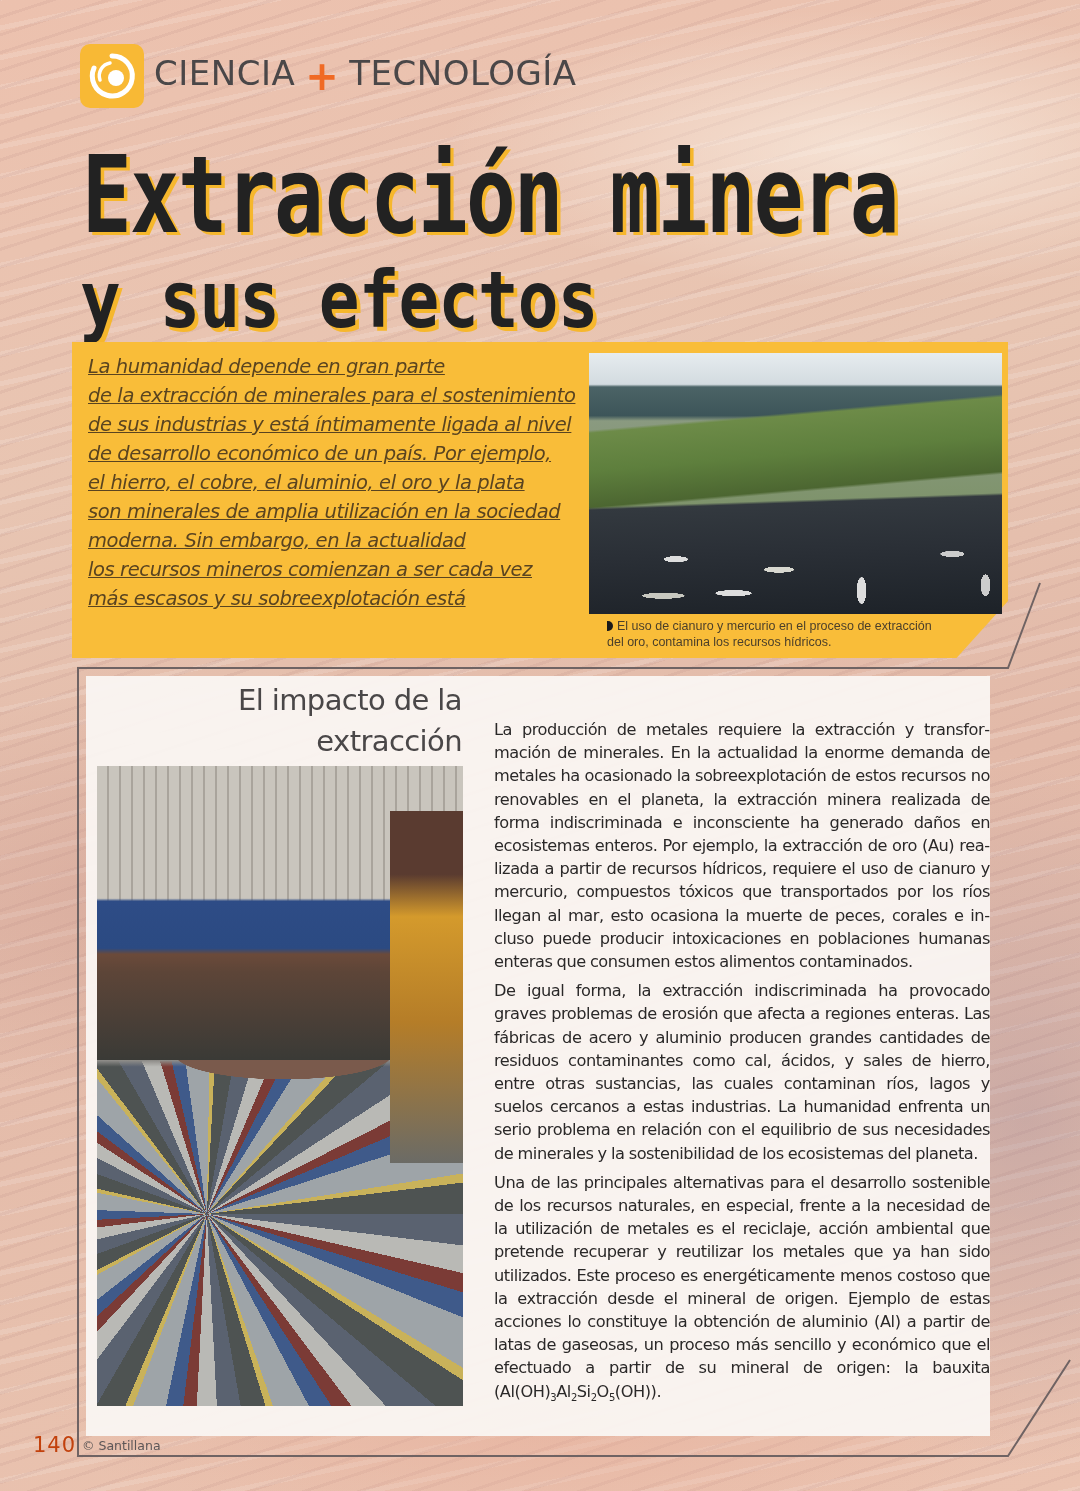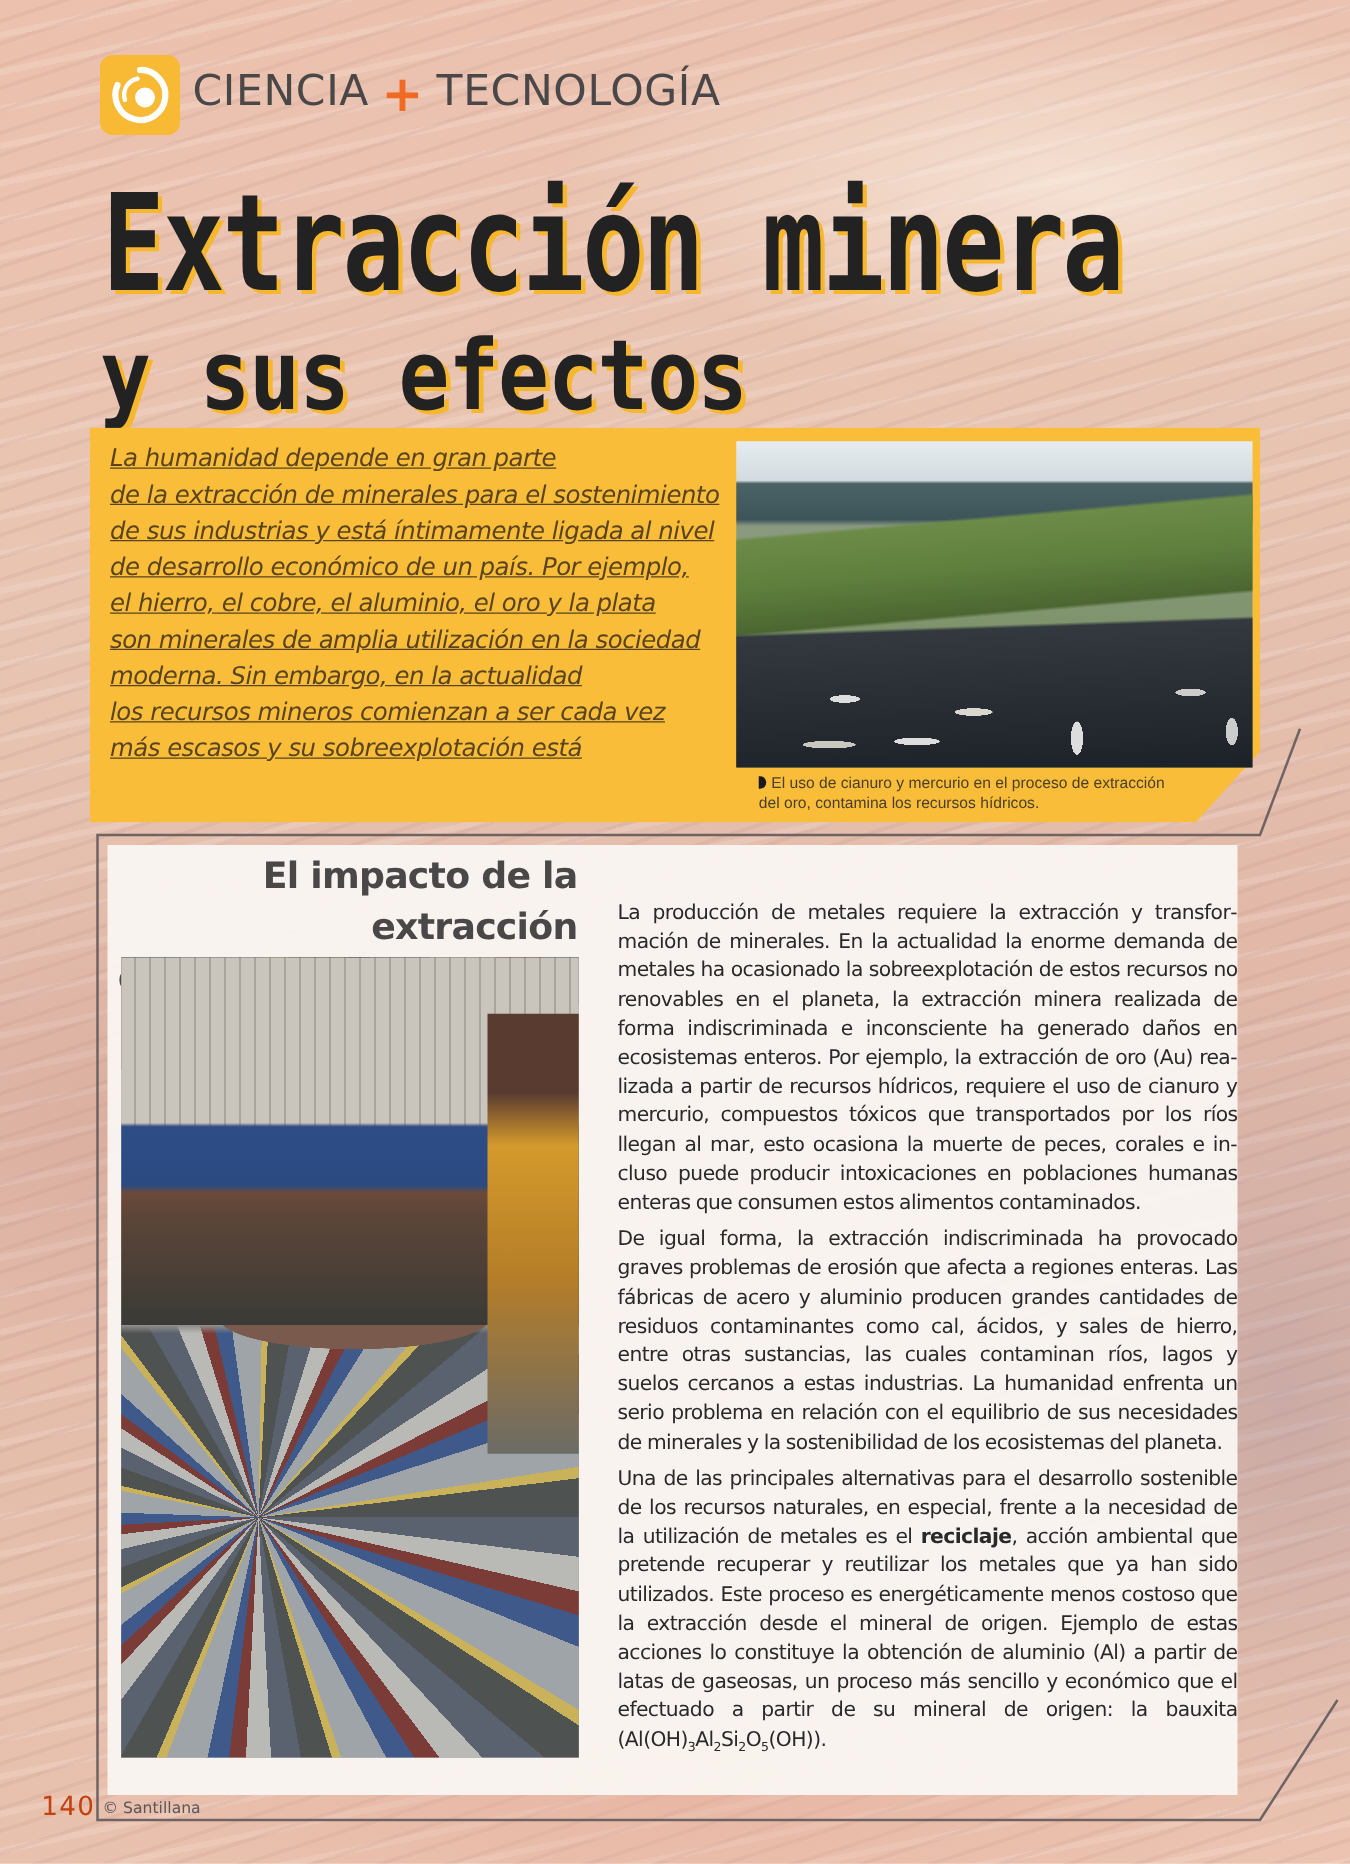--- a/index.html
+++ b/index.html
@@ -75,21 +75,21 @@
       display: inline-block; width: 6px; height: 10px; background: #1a1a1a;
       border-radius: 0 6px 6px 0; margin-right: 4px; vertical-align: -1px;
     }
     .frame-svg { position: absolute; left: 0; top: 0; pointer-events: none; }
     .content-box {
       position: absolute; left: 86px; top: 676px; width: 904px; height: 760px;
       background: rgba(250,246,242,0.95);
     }
     .section-heading {
       position: absolute; left: 94px; top: 680px; width: 368px; text-align: right;
-      font-family: "DejaVu Sans", sans-serif; font-weight: bold; font-size: 29px;
+      font-family: "DejaVu Sans", sans-serif; font-weight: normal; font-size: 29px;
       line-height: 41px; color: #4a4748; letter-spacing: -0.6px;
     }
     .scrap-photo {
       position: absolute; left: 97px; top: 766px; width: 366px; height: 640px;
       background:
         radial-gradient(ellipse 120px 28px at 51% 45%, #7a5a4c 0 90%, transparent 91%),
         radial-gradient(ellipse 10px 110px at 51% 20%, #1f2328 0 80%, transparent 81%),
         radial-gradient(ellipse 26px 70px at 52% 8%, #22262b 0 80%, transparent 81%),
         linear-gradient(180deg, transparent 0 42%, #8e8c88 46%, transparent 47%),
         repeating-conic-gradient(from 10deg at 30% 70%, #5a6270 0 7deg, #b9b9b5 7deg 13deg, #7b3b36 13deg 17deg, #3f5a8a 17deg 22deg, #9ea4a8 22deg 31deg, #c9b25a 31deg 33deg, #4e5352 33deg 40deg),
@@ -105,21 +105,21 @@
     .scrap-photo::after {
       content: ""; position: absolute; right: 0; top: 7%; width: 20%; height: 55%;
       background: linear-gradient(180deg, #5a3b30 0 18%, #d49a2c 30%, #b57d28 60%, #6b6b66 100%);
     }
     .body-col {
       position: absolute; left: 494px; top: 718px; width: 496px;
       font-family: "DejaVu Sans", sans-serif; font-size: 16.2px; line-height: 23.2px; color: #2a2828;
       letter-spacing: -0.45px; word-spacing: -0.5px;
     }
     .body-col p { text-align: justify; margin-bottom: 6px; hyphens: manual; }
-    .body-col b { font-weight: bold; }
+    .body-col b { font-weight: normal; }
     .body-col sub { font-size: 10px; vertical-align: -4px; line-height: 0; }
 
     
     .page-number {
       position: absolute; left: 33px; top: 1433px; font-family: "DejaVu Sans", sans-serif;
       font-size: 21px; color: #c2410c; letter-spacing: 1px;
     }
     .copyright {
       position: absolute; left: 82px; top: 1438px; font-family: "DejaVu Sans", sans-serif;
       font-size: 12.5px; color: #5c5657;

